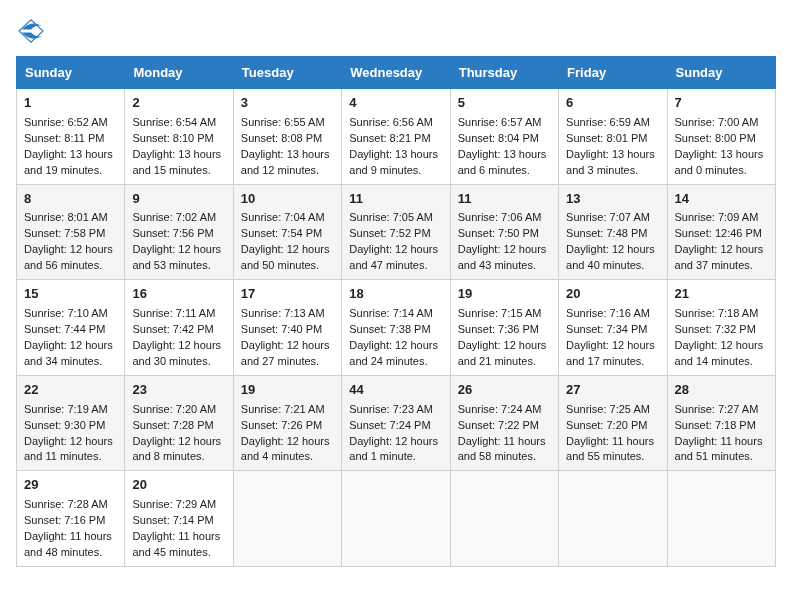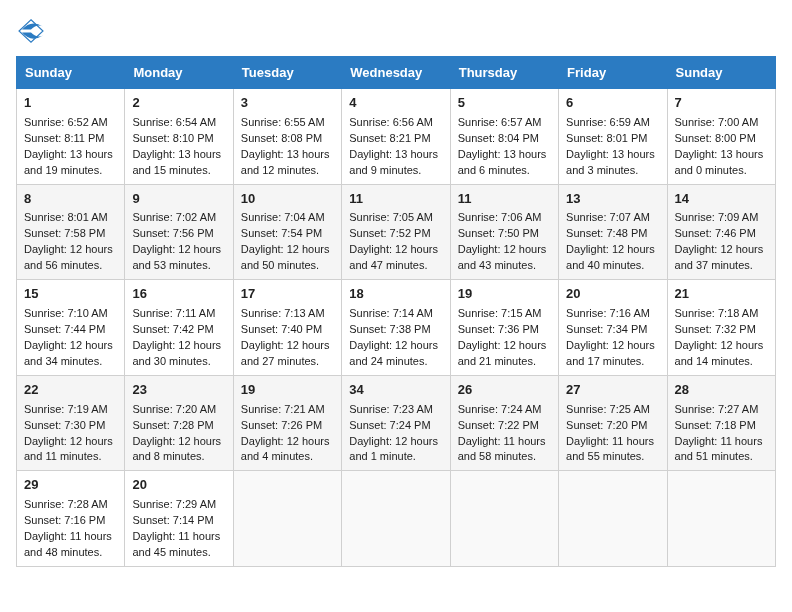--- a/index.html
+++ b/index.html
@@ -128,36 +128,36 @@
         <td><span class="day-num">6</span><span>Sunrise: 6:59 AM</span><br><span>Sunset: 8:01 PM</span><br><span>Daylight: 13 hours</span><br><span>and 3 minutes.</span><br></td>
         <td><span class="day-num">7</span><span>Sunrise: 7:00 AM</span><br><span>Sunset: 8:00 PM</span><br><span>Daylight: 13 hours</span><br><span>and 0 minutes.</span><br></td>
       </tr>
       <tr>
         <td><span class="day-num">8</span><span>Sunrise: 8:01 AM</span><br><span>Sunset: 7:58 PM</span><br><span>Daylight: 12 hours</span><br><span>and 56 minutes.</span><br></td>
         <td><span class="day-num">9</span><span>Sunrise: 7:02 AM</span><br><span>Sunset: 7:56 PM</span><br><span>Daylight: 12 hours</span><br><span>and 53 minutes.</span><br></td>
         <td><span class="day-num">10</span><span>Sunrise: 7:04 AM</span><br><span>Sunset: 7:54 PM</span><br><span>Daylight: 12 hours</span><br><span>and 50 minutes.</span><br></td>
         <td><span class="day-num">11</span><span>Sunrise: 7:05 AM</span><br><span>Sunset: 7:52 PM</span><br><span>Daylight: 12 hours</span><br><span>and 47 minutes.</span><br></td>
         <td><span class="day-num">11</span><span>Sunrise: 7:06 AM</span><br><span>Sunset: 7:50 PM</span><br><span>Daylight: 12 hours</span><br><span>and 43 minutes.</span><br></td>
         <td><span class="day-num">13</span><span>Sunrise: 7:07 AM</span><br><span>Sunset: 7:48 PM</span><br><span>Daylight: 12 hours</span><br><span>and 40 minutes.</span><br></td>
-        <td><span class="day-num">14</span><span>Sunrise: 7:09 AM</span><br><span>Sunset: 7:46 PM</span><br><span>Daylight: 12 hours</span><br><span>and 37 minutes.</span><br></td>
+        <td><span class="day-num">14</span><span>Sunrise: 7:09 AM</span><br><span>Sunset: 12:46 PM</span><br><span>Daylight: 12 hours</span><br><span>and 37 minutes.</span><br></td>
       </tr>
       <tr>
         <td><span class="day-num">15</span><span>Sunrise: 7:10 AM</span><br><span>Sunset: 7:44 PM</span><br><span>Daylight: 12 hours</span><br><span>and 34 minutes.</span><br></td>
         <td><span class="day-num">16</span><span>Sunrise: 7:11 AM</span><br><span>Sunset: 7:42 PM</span><br><span>Daylight: 12 hours</span><br><span>and 30 minutes.</span><br></td>
         <td><span class="day-num">17</span><span>Sunrise: 7:13 AM</span><br><span>Sunset: 7:40 PM</span><br><span>Daylight: 12 hours</span><br><span>and 27 minutes.</span><br></td>
         <td><span class="day-num">18</span><span>Sunrise: 7:14 AM</span><br><span>Sunset: 7:38 PM</span><br><span>Daylight: 12 hours</span><br><span>and 24 minutes.</span><br></td>
         <td><span class="day-num">19</span><span>Sunrise: 7:15 AM</span><br><span>Sunset: 7:36 PM</span><br><span>Daylight: 12 hours</span><br><span>and 21 minutes.</span><br></td>
         <td><span class="day-num">20</span><span>Sunrise: 7:16 AM</span><br><span>Sunset: 7:34 PM</span><br><span>Daylight: 12 hours</span><br><span>and 17 minutes.</span><br></td>
         <td><span class="day-num">21</span><span>Sunrise: 7:18 AM</span><br><span>Sunset: 7:32 PM</span><br><span>Daylight: 12 hours</span><br><span>and 14 minutes.</span><br></td>
       </tr>
       <tr>
-        <td><span class="day-num">22</span><span>Sunrise: 7:19 AM</span><br><span>Sunset: 7:30 PM</span><br><span>Daylight: 12 hours</span><br><span>and 11 minutes.</span><br></td>
+        <td><span class="day-num">22</span><span>Sunrise: 7:19 AM</span><br><span>Sunset: 9:30 PM</span><br><span>Daylight: 12 hours</span><br><span>and 11 minutes.</span><br></td>
         <td><span class="day-num">23</span><span>Sunrise: 7:20 AM</span><br><span>Sunset: 7:28 PM</span><br><span>Daylight: 12 hours</span><br><span>and 8 minutes.</span><br></td>
         <td><span class="day-num">19</span><span>Sunrise: 7:21 AM</span><br><span>Sunset: 7:26 PM</span><br><span>Daylight: 12 hours</span><br><span>and 4 minutes.</span><br></td>
-        <td><span class="day-num">34</span><span>Sunrise: 7:23 AM</span><br><span>Sunset: 7:24 PM</span><br><span>Daylight: 12 hours</span><br><span>and 1 minute.</span><br></td>
+        <td><span class="day-num">44</span><span>Sunrise: 7:23 AM</span><br><span>Sunset: 7:24 PM</span><br><span>Daylight: 12 hours</span><br><span>and 1 minute.</span><br></td>
         <td><span class="day-num">26</span><span>Sunrise: 7:24 AM</span><br><span>Sunset: 7:22 PM</span><br><span>Daylight: 11 hours</span><br><span>and 58 minutes.</span><br></td>
         <td><span class="day-num">27</span><span>Sunrise: 7:25 AM</span><br><span>Sunset: 7:20 PM</span><br><span>Daylight: 11 hours</span><br><span>and 55 minutes.</span><br></td>
         <td><span class="day-num">28</span><span>Sunrise: 7:27 AM</span><br><span>Sunset: 7:18 PM</span><br><span>Daylight: 11 hours</span><br><span>and 51 minutes.</span><br></td>
       </tr>
       <tr>
         <td><span class="day-num">29</span><span>Sunrise: 7:28 AM</span><br><span>Sunset: 7:16 PM</span><br><span>Daylight: 11 hours</span><br><span>and 48 minutes.</span><br></td>
         <td><span class="day-num">20</span><span>Sunrise: 7:29 AM</span><br><span>Sunset: 7:14 PM</span><br><span>Daylight: 11 hours</span><br><span>and 45 minutes.</span><br></td>
         <td class="empty-cell"></td>
         <td class="empty-cell"></td>
         <td class="empty-cell"></td>

